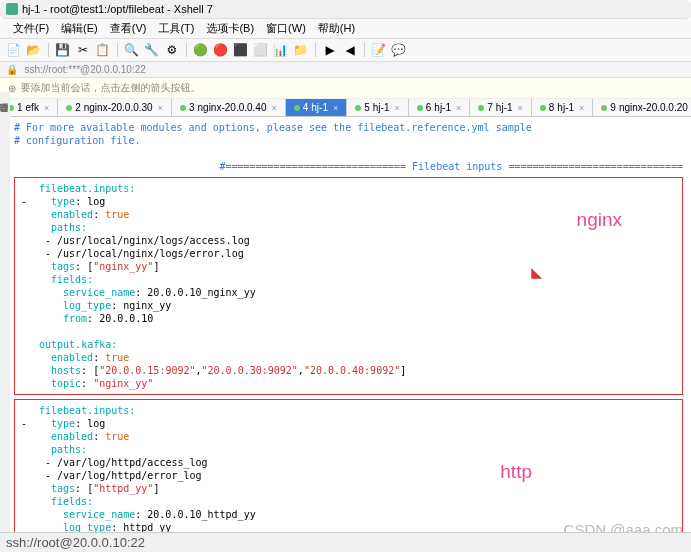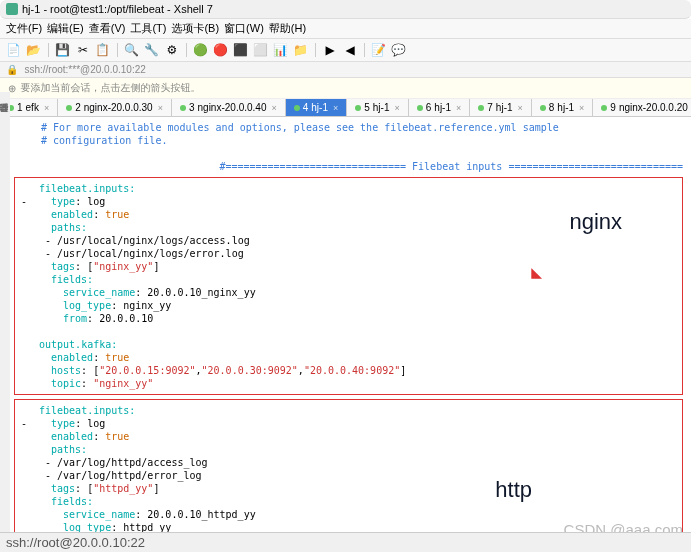--- a/index.html
+++ b/index.html
@@ -1,46 +1,46 @@
 <!DOCTYPE html>
 <html><head>
 <meta charset="utf-8">
 <style>
 * { margin: 0; padding: 0; box-sizing: border-box; }
 body { font-family: "Microsoft YaHei", Arial, sans-serif; font-size: 11px; background: #fff; width: 691px; height: 552px; overflow: hidden; position: relative; }
 .titlebar { background: #f0f0f0; padding: 3px 6px; font-size: 11px; display: flex; align-items: center; gap: 4px; border-bottom: 1px solid #ddd; border-radius: 6px; }
 .titlebar .icon { width: 12px; height: 12px; background: #4a8; border-radius: 2px; }
-.menubar { background: #f8f8f8; padding: 2px 6px; font-size: 11px; display: flex; gap: 5px; border-bottom: 1px solid #ddd; }
+.menubar { background: #f8f8f8; padding: 2px 13px; font-size: 11px; display: flex; gap: 12px; border-bottom: 1px solid #ddd; }
 .menubar span { cursor: pointer; }
 .toolbar { background: #f8f8f8; padding: 3px 6px; display: flex; gap: 4px; align-items: center; border-bottom: 1px solid #ddd; }
 .toolbar .tbtn { width: 16px; height: 16px; display: inline-flex; align-items: center; justify-content: center; font-size: 12px; cursor: pointer; }
 .toolbar .sep { width: 1px; height: 14px; background: #ccc; margin: 0 2px; }
 .addrbar { background: #f4f4f4; padding: 2px 6px; display: flex; align-items: center; gap: 6px; border-bottom: 1px solid #ddd; font-size: 10px; color: #888; }
 .addrbar .lock { color: #999; }
 .hint { background: #fffef0; padding: 3px 8px; font-size: 10px; color: #888; border-bottom: 1px solid #eee; display: flex; align-items: center; gap: 4px; }
 .tabbar { background: #f0f0f0; display: flex; border-bottom: 1px solid #ccc; font-size: 10px; overflow: hidden; }
 .tab { padding: 3px 8px; border-right: 1px solid #ccc; background: #f8f8f8; cursor: pointer; display: flex; align-items: center; gap: 3px; white-space: nowrap; }
 .tab.active { background: #3b7dd8; color: #fff; }
 .tab .dot { width: 6px; height: 6px; border-radius: 50%; background: #6c6; }
 .tab .x { margin-left: 2px; color: #999; font-size: 9px; }
 .tab.active .x { color: #cde; }
 .sidebar { position: absolute; left: 0; top: 92px; width: 10px; background: #f0f0f0; height: 440px; writing-mode: vertical-rl; font-size: 9px; color: #666; padding-top: 4px; }
 .content { padding: 4px 8px 4px 14px; font-family: Consolas, monospace; font-size: 10px; line-height: 1.3; overflow: auto; height: 440px; position: relative; }
-.comment-blue { color: #3b7dd8; margin-left: 27px; }
+.comment-blue { color: #3b7dd8; }
 .section-header { color: #3b7dd8; letter-spacing: 0; text-align: right; }
 .box { border: 1px solid #d33; padding: 4px 6px; margin: 4px 0; position: relative; }
 .kw-teal { color: #0aa; margin-left: 18px; }
 .kw-black { color: #000; }
 .kw-orange { color: #c60; }
 .kw-red { color: #c33; }
 .indent1 { padding-left: 12px; }
 .indent2 { padding-left: 24px; }
-.biglabel { position: absolute; right: 60px; font-size: 22px; color: #0f172a; font-family: Arial; }
+.biglabel { position: absolute; right: 60px; font-size: 19px; color: #ec4899; font-family: Arial; }
 .biglabel.n { top: 30px; }
-.biglabel.h { top: 76px; right: 150px; }
+.biglabel.h { top: 60px; right: 150px; }
 .arrow { position: absolute; top: 82px; right: 140px; color: #d33; font-size: 18px; }
 .statusbar { position: absolute; bottom: 0; left: 0; right: 0; background: #f0f0f0; border-top: 1px solid #ccc; padding: 2px 6px; font-size: 13px; color: #555; display: flex; justify-content: space-between; }
 .watermark { position: absolute; bottom: 14px; right: 8px; color: #bbb; font-size: 15px; }
 </style>
 </head>
 <body>
 
 <div class="titlebar">
   <span class="icon"></span>
   <span>hj-1 - root@test1:/opt/filebeat - Xshell 7</span>

